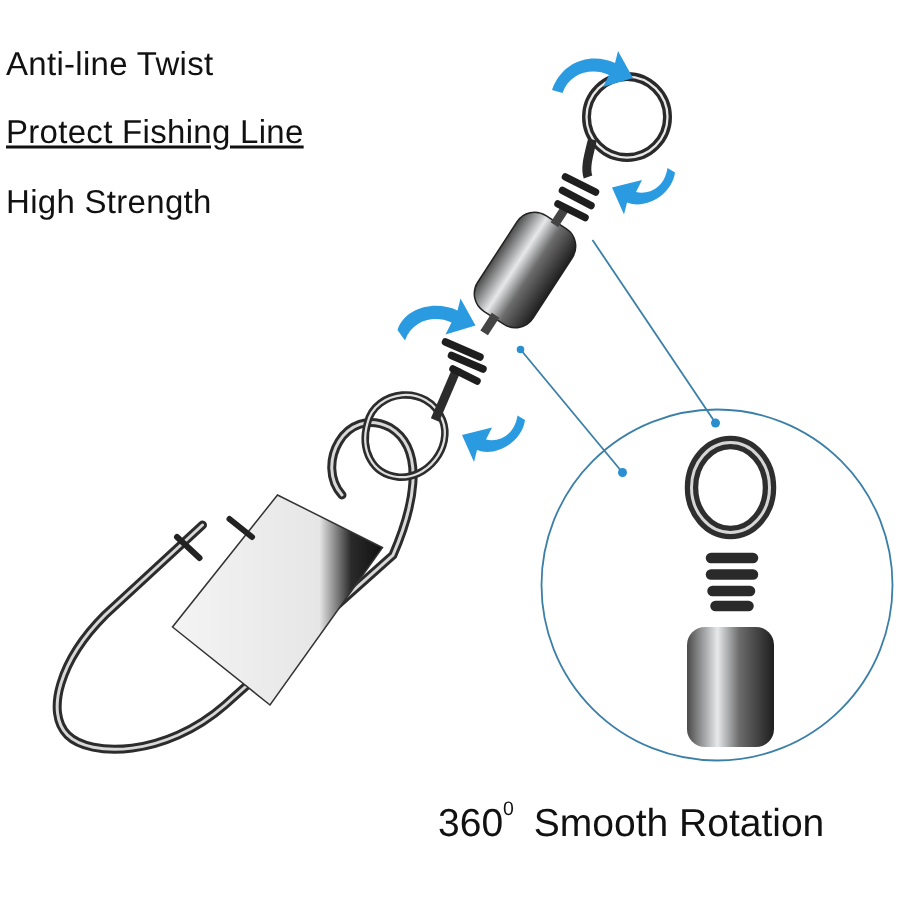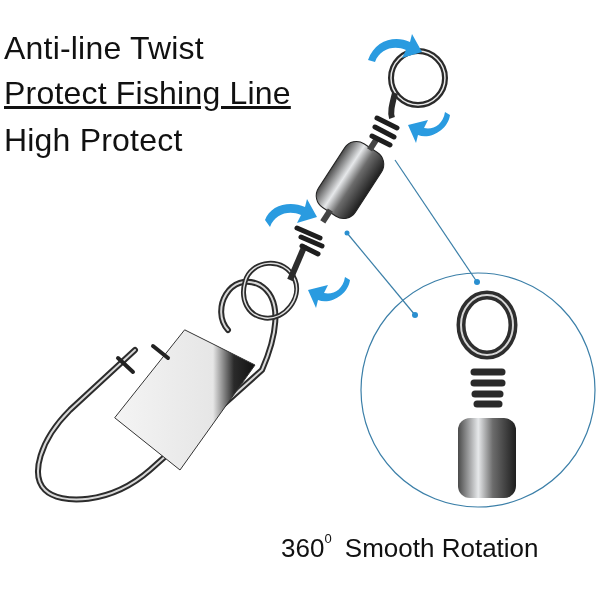--- a/index.html
+++ b/index.html
@@ -1,19 +1,19 @@
 <!DOCTYPE html>
 <html><head>
 <meta charset="utf-8">
 <style>
   html, body { margin:0; padding:0; background:#ffffff; }
   body { width:600px; height:600px; position:relative; overflow:hidden; font-family:"Liberation Sans", sans-serif; }
-  .feature { position:absolute; left:4px; font-size:32px; color:#111; letter-spacing:0.2px; }
+  .feature { position:absolute; left:4px; font-size:22px; color:#111; letter-spacing:0.2px; }
   #f0 { top:30px; } #f1 { top:75px;text-decoration:underline; } #f2 { top:122px; }
-  .caption { position:absolute; left:281px; top:533px; font-size:26px; color:#111; }
+  .caption { position:absolute; left:292px; top:533px; font-size:26px; color:#111; }
   .caption sup { font-size:13px; position:relative; top:-4px; margin-right:6px; }
   svg { position:absolute; left:0; top:0; }
 </style>
 </head>
 <body>
 
 <svg width="600" height="600" viewBox="0 0 600 600">
   <defs>
     <linearGradient id="barrel" x1="0" x2="1" y1="0" y2="0">
       <stop offset="0" stop-color="#4a4a4a"></stop>
@@ -93,18 +93,18 @@
       <line x1="474" y1="383" x2="502" y2="383"></line>
       <line x1="475" y1="394" x2="500" y2="394"></line>
       <line x1="477" y1="404" x2="499" y2="404"></line>
     </g>
     <rect x="458" y="418" width="58" height="80" rx="12" fill="url(#barrel)"></rect>
   </g>
 </svg>
 
 <div id="f0" class="feature">Anti-line Twist</div>
 <div id="f1" class="feature">Protect Fishing Line</div>
-<div id="f2" class="feature">High Protect</div>
+<div id="f2" class="feature">High Strength</div>
 
 <div class="caption">
   <span>360</span><sup>0</sup>
   <span>Smooth Rotation</span>
 </div>
 
 </body></html>

